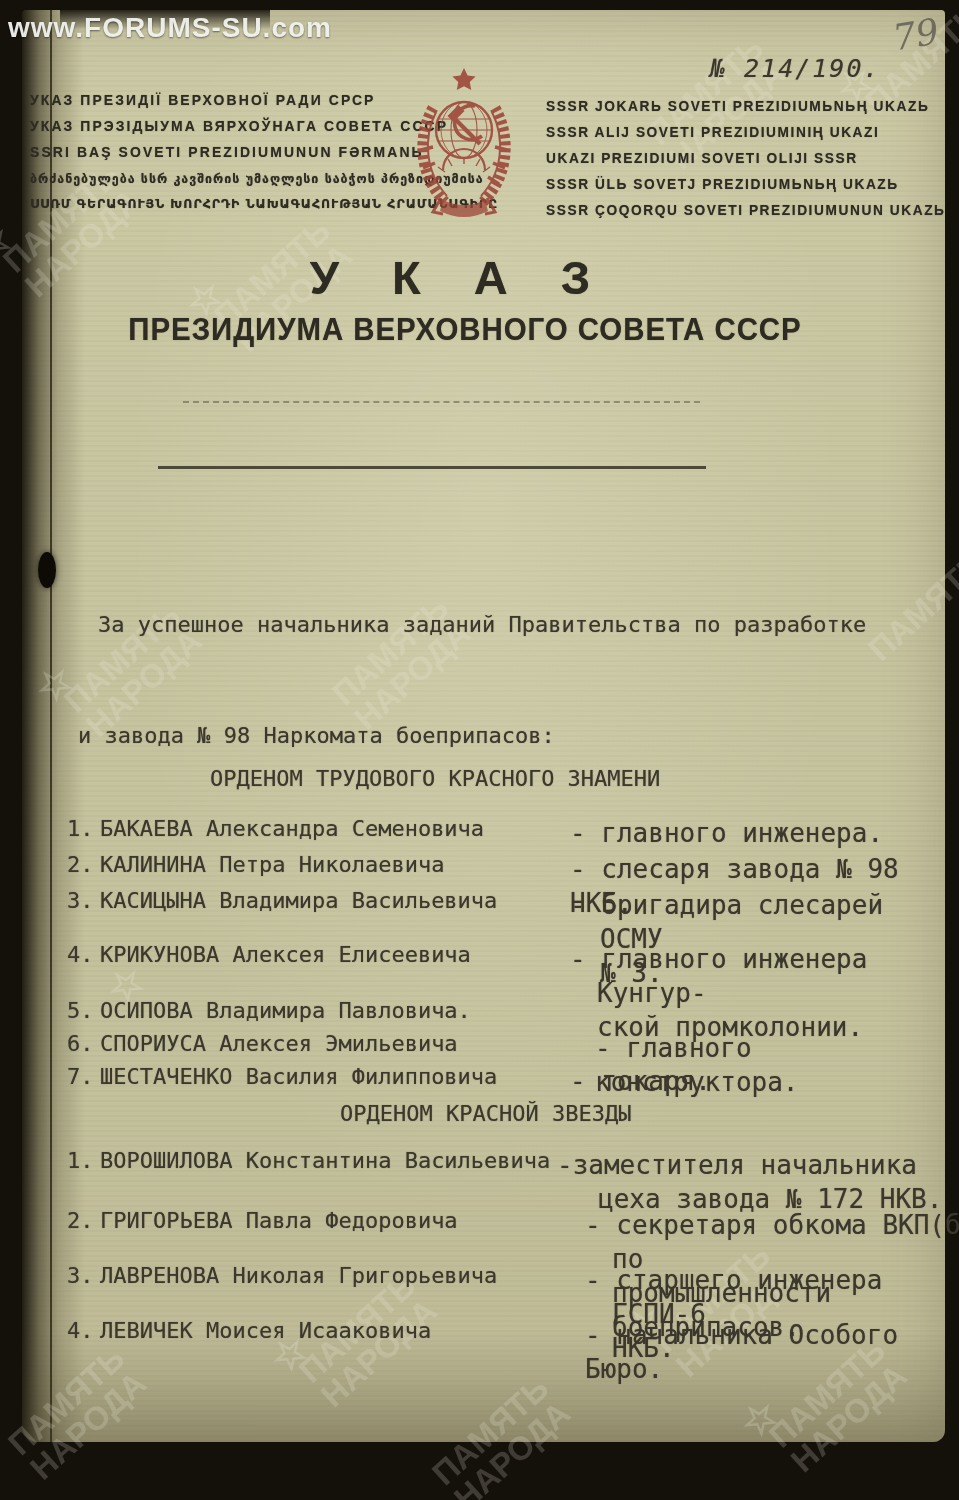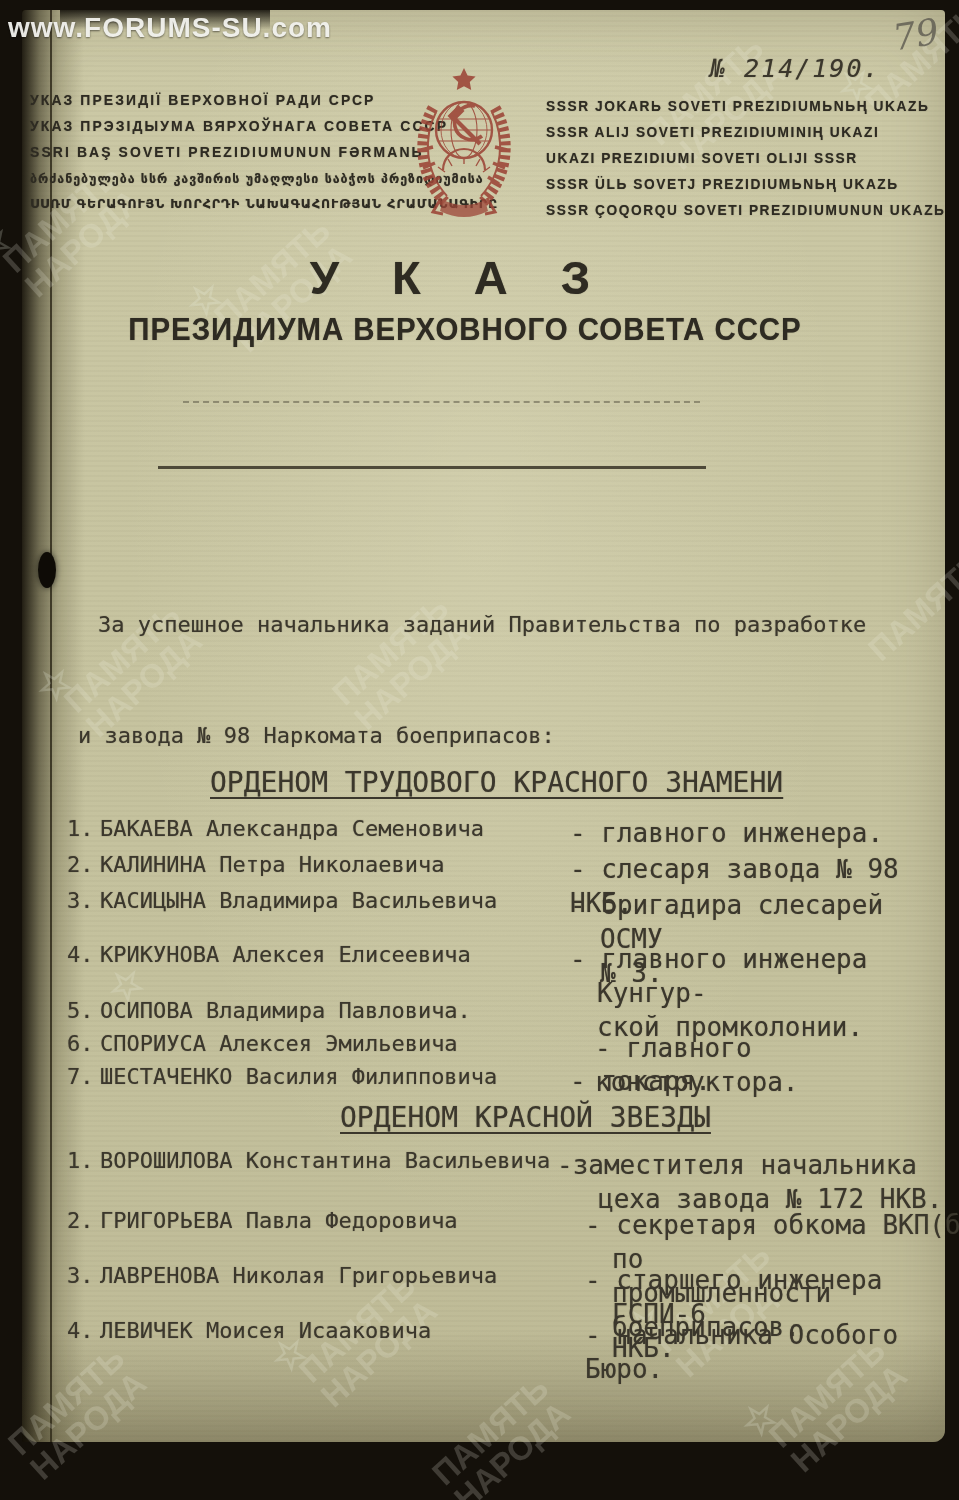--- a/index.html
+++ b/index.html
@@ -42,21 +42,21 @@
   .title{position:absolute;left:240px;top:250px;width:440px;text-align:center;
       font-size:47px;letter-spacing:20px;}
   .subtitle{position:absolute;left:60px;top:312px;width:810px;text-align:center;
       font-size:31px;letter-spacing:1px;transform:scaleX(.95);}
 
   .dashline{position:absolute;left:183px;top:401px;width:517px;border-top:2px dashed rgba(72,66,52,.45);}
   .subject{position:absolute;left:163px;top:415px;font-size:22px;line-height:27px;white-space:pre-line;}
   .subjunder{position:absolute;left:158px;top:466px;width:548px;height:2.5px;background:rgba(55,50,38,.85);}
 
   .bodyline{position:absolute;left:78px;font-size:22px;white-space:nowrap;}
-  .secthead{position:absolute;font-size:28px;text-decoration:underline;
+  .secthead{position:absolute;font-size:22px;
       text-decoration-thickness:2px;text-underline-offset:5px;white-space:nowrap;}
   .num{position:absolute;left:67px;font-size:22px;}
   .nm{position:absolute;left:100px;font-size:22px;white-space:nowrap;}
   .role{position:absolute;font-size:26px;line-height:34px;white-space:pre-line;}
 
   .wm{position:absolute;transform:rotate(-42deg);color:rgba(238,242,226,.20);
       font-family:"Liberation Sans",sans-serif;font-weight:bold;font-size:33px;line-height:33px;
       text-align:left;pointer-events:none;}
   .wm .st{display:block;font-size:40px;line-height:20px;margin-left:-14px;color:rgba(238,242,226,.22);}
 </style>

